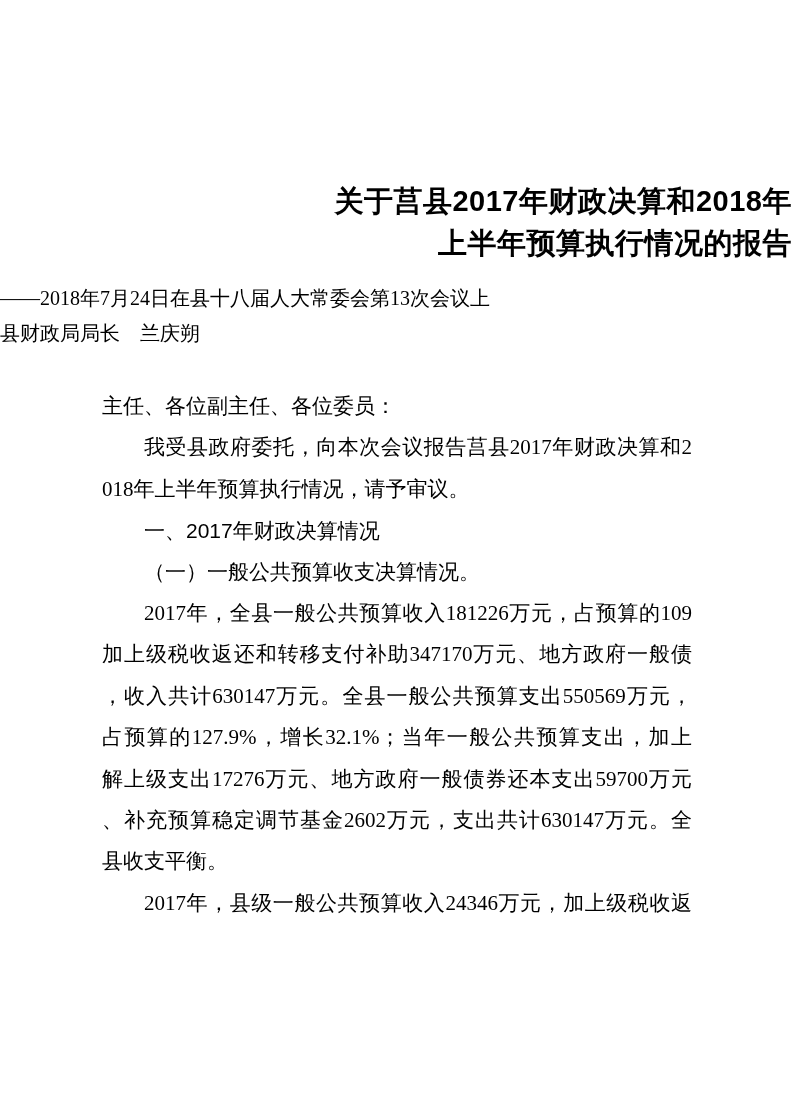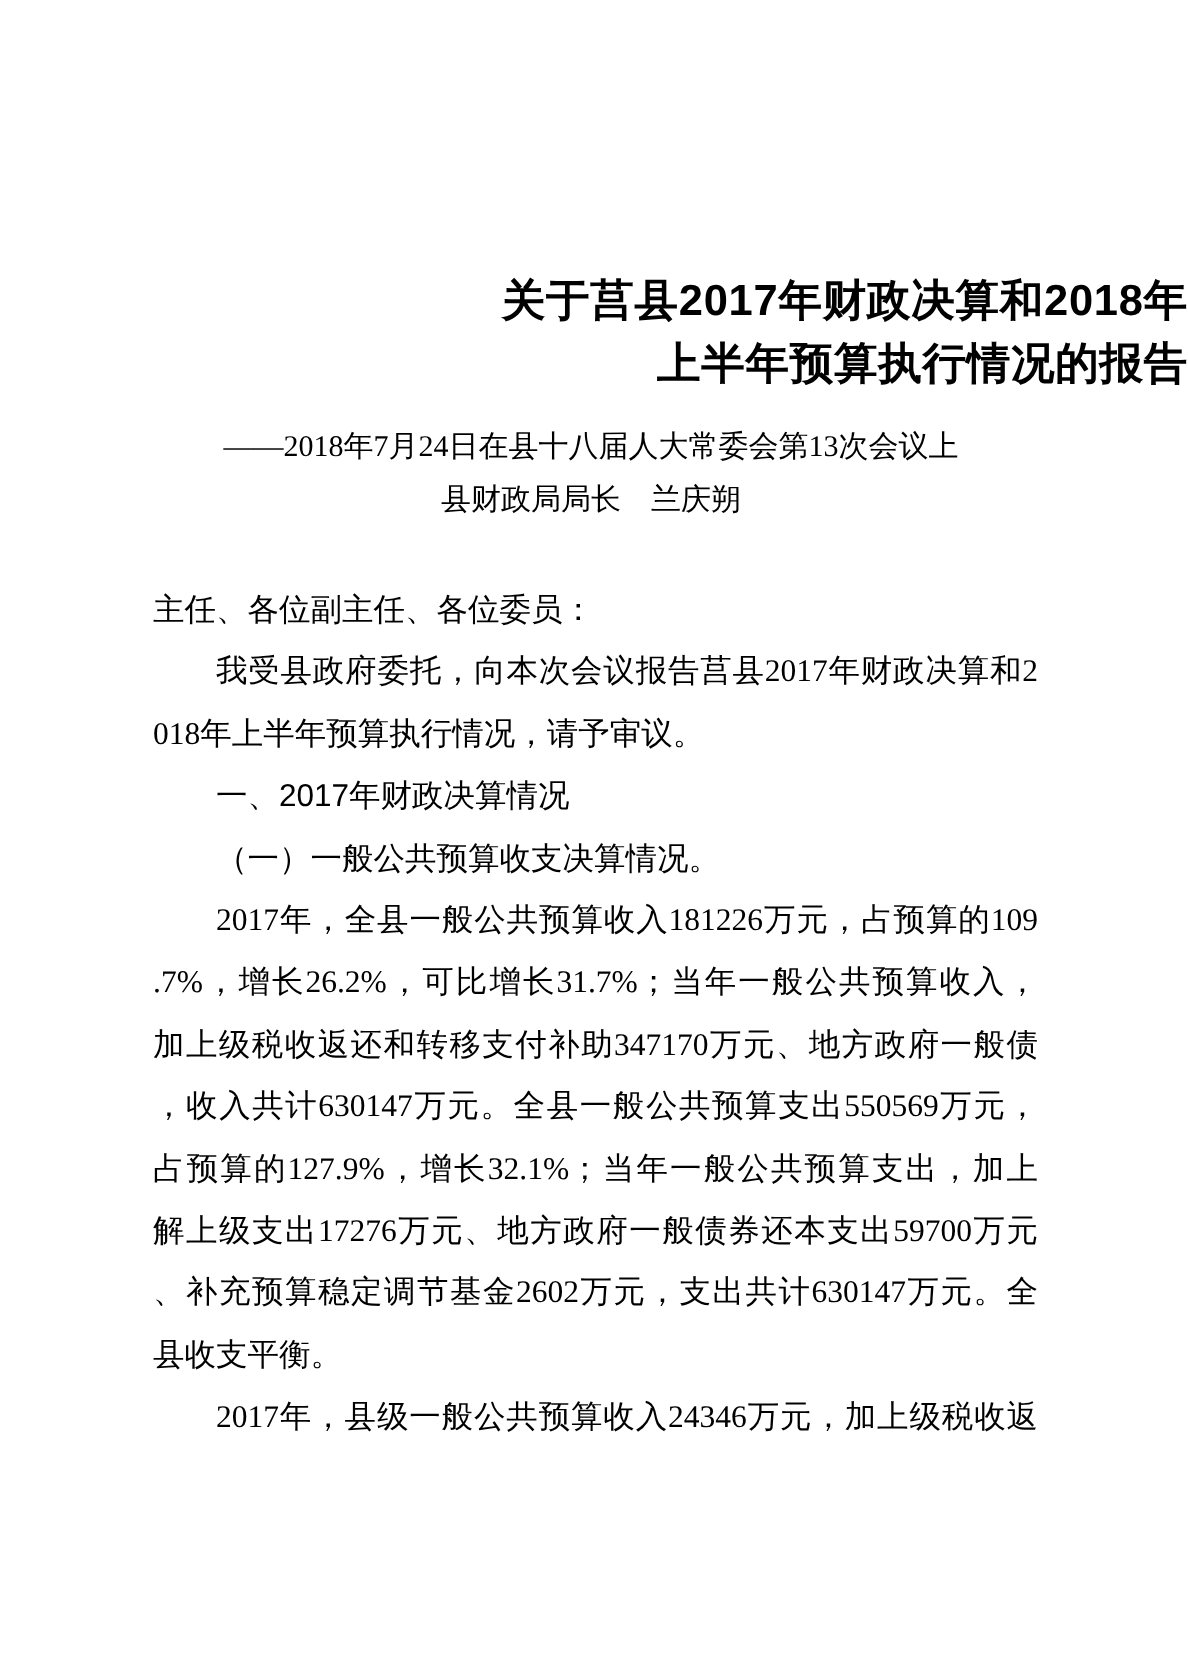--- a/index.html
+++ b/index.html
@@ -27,21 +27,21 @@
     font-weight: bold;
     font-size: 29px;
     line-height: 42px;
     letter-spacing: 0.5px;
   }
   .subtitle-block {
     position: absolute;
     top: 281px;
     left: 0;
     width: 788px;
-    text-align: center;
+    text-align: left;
     font-size: 20px;
     line-height: 35px;
   }
   .doc-body {
     position: absolute;
     top: 386px;
     left: 102px;
     width: 590px;
     font-size: 21px;
     line-height: 41.4px;
@@ -80,21 +80,20 @@
     <div>县财政局局长　兰庆朔</div>
   </div>
 
   <div class="doc-body">
     <div class="line">主任、各位副主任、各位委员：</div>
     <div class="line indent full">我受县政府委托，向本次会议报告莒县2017年财政决算和2</div>
     <div class="line wrapok">018年上半年预算执行情况，请予审议。</div>
     <div class="line indent heading">一、2017年财政决算情况</div>
     <div class="line indent">（一）一般公共预算收支决算情况。</div>
     <div class="line indent full">2017年，全县一般公共预算收入181226万元，占预算的109</div>
-    <div class="line full">.7%，增长26.2%，可比增长31.7%；当年一般公共预算收入，</div>
     <div class="line full">加上级税收返还和转移支付补助347170万元、地方政府一般债</div>
     <div class="line full">，收入共计630147万元。全县一般公共预算支出550569万元，</div>
     <div class="line full">占预算的127.9%，增长32.1%；当年一般公共预算支出，加上</div>
     <div class="line full">解上级支出17276万元、地方政府一般债券还本支出59700万元</div>
     <div class="line full">、补充预算稳定调节基金2602万元，支出共计630147万元。全</div>
     <div class="line">县收支平衡。</div>
     <div class="line indent full">2017年，县级一般公共预算收入24346万元，加上级税收返</div>
   </div>
 
 </div>

